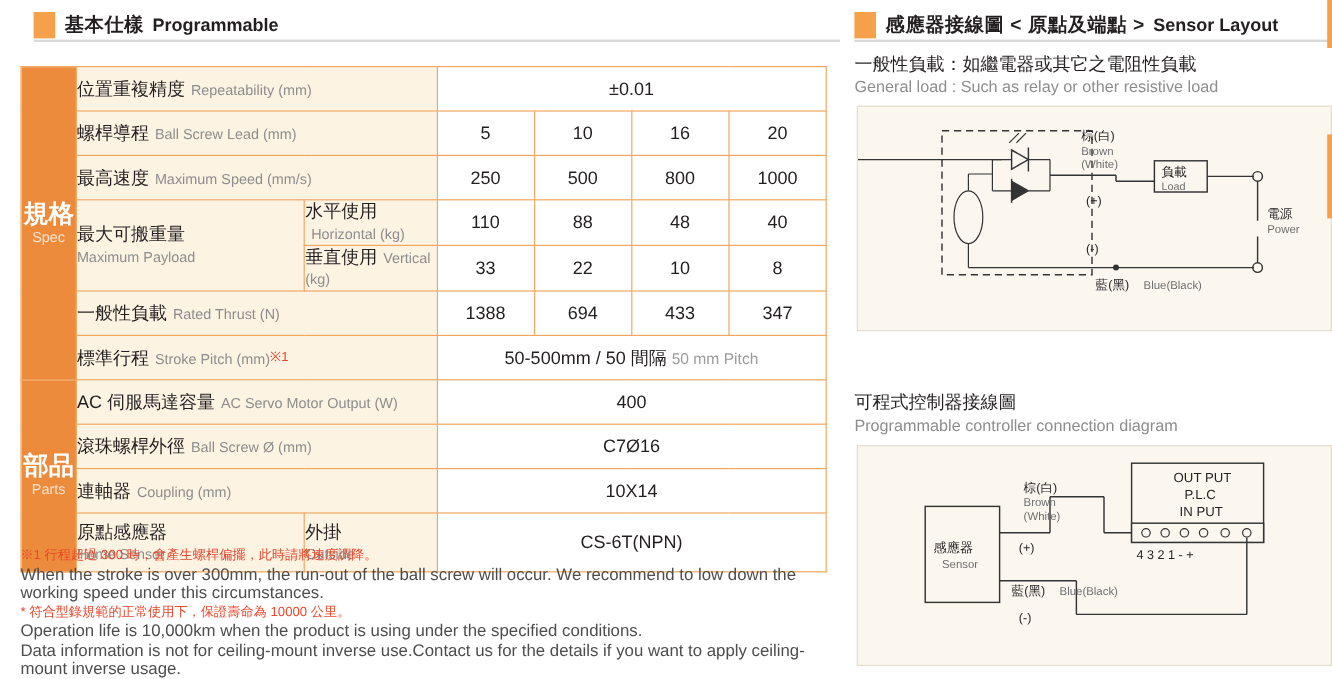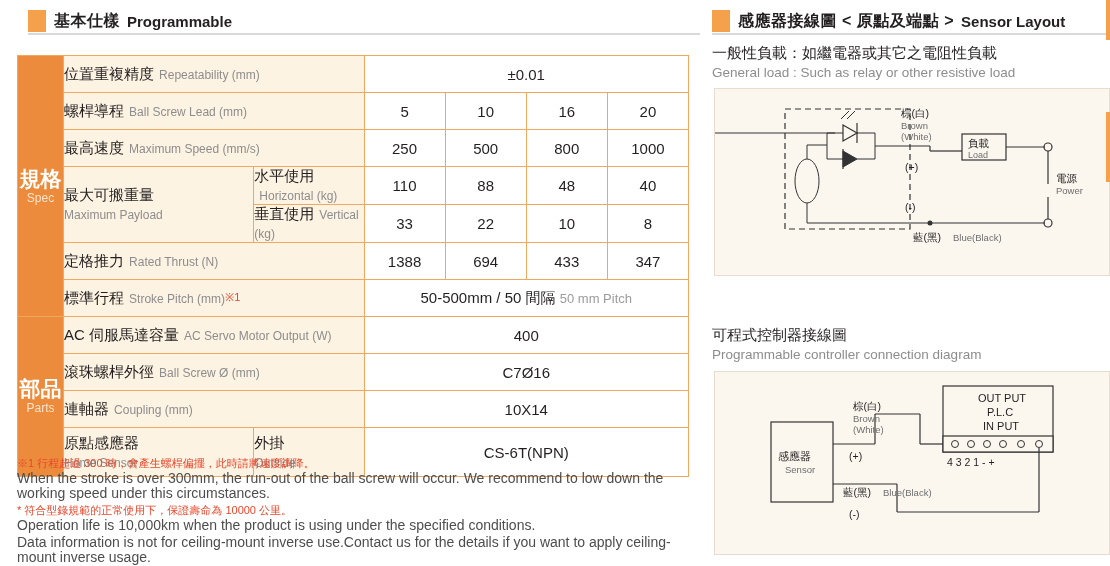--- a/index.html
+++ b/index.html
@@ -257,21 +257,21 @@
           <span class="cn">垂直使用</span><span class="en">Vertical (kg)</span>
         </td>
         <td class="val">33</td>
         <td class="val">22</td>
         <td class="val">10</td>
         <td class="val">8</td>
       </tr>
 
       <tr>
         <td class="lbl" colspan="2">
-          <span class="cn">定格推力</span><span class="en">Rated Thrust (N)</span>
+          <span class="cn">一般性負載</span><span class="en">Rated Thrust (N)</span>
         </td>
         <td class="val">1388</td>
         <td class="val">694</td>
         <td class="val">433</td>
         <td class="val">347</td>
       </tr>
 
       <tr>
         <td class="lbl" colspan="2">
           <span class="cn">標準行程</span><span class="en">Stroke Pitch (mm)</span><span class="mark">※1</span>

